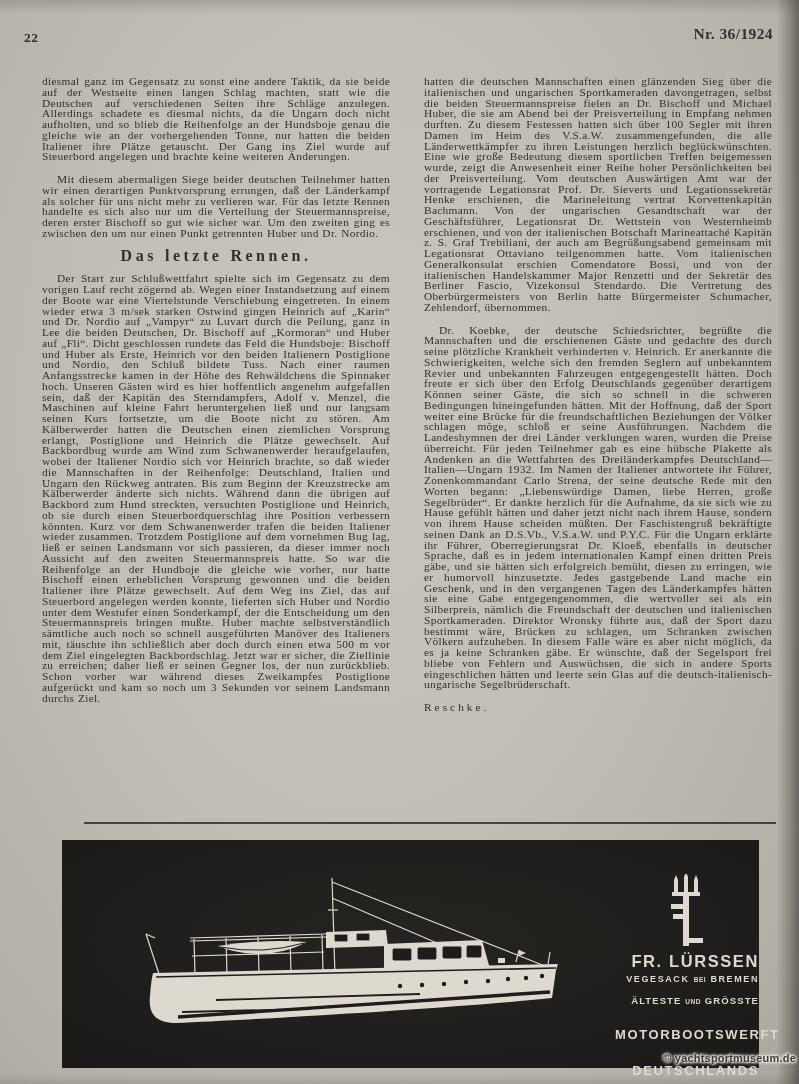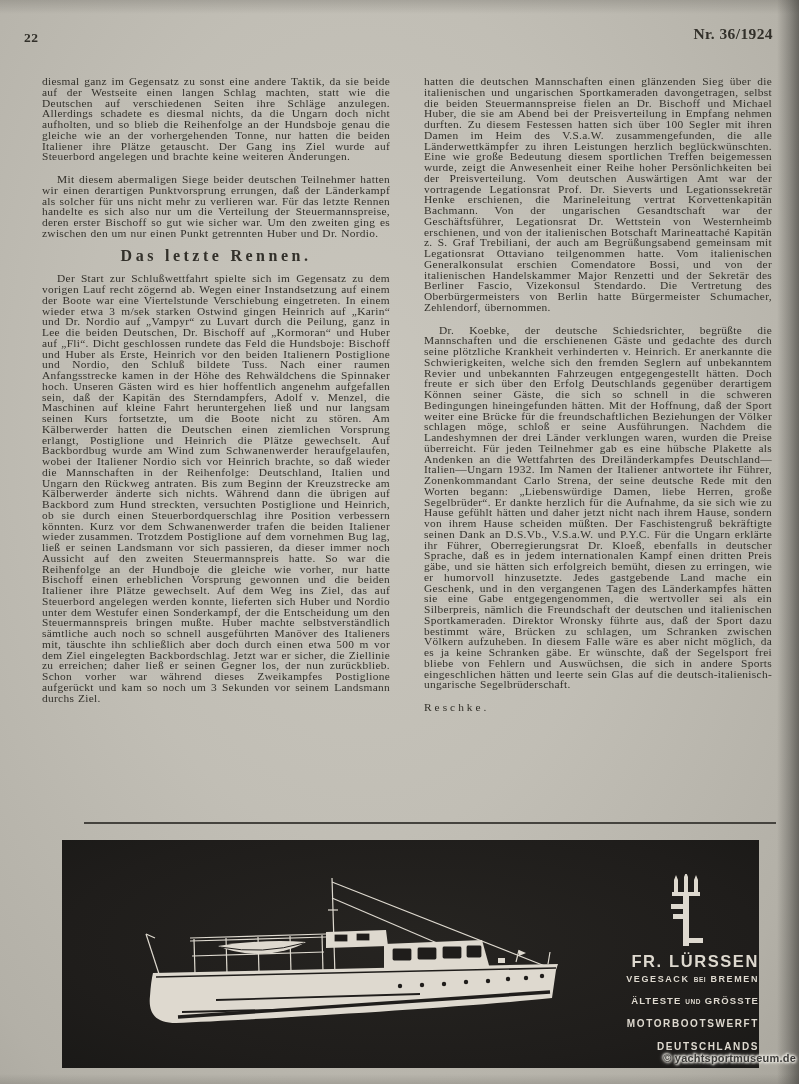--- a/index.html
+++ b/index.html
@@ -38,21 +38,21 @@
   }
   .boat-svg{position:absolute;left:36px;top:36px;}
   .brand-logo{position:absolute;left:600px;top:34px;}
   .ad-textblock{
     position:absolute;left:553px;top:112px;width:144px;text-align:right;
     color:#ded9cf;font-family:"Liberation Sans","DejaVu Sans",sans-serif;
   }
   .ad-company{font-size:16.5px;font-weight:bold;letter-spacing:1.6px;white-space:nowrap;}
   .ad-location{margin-top:3px;font-size:9px;font-weight:bold;letter-spacing:1.6px;white-space:nowrap;}
   .ad-tagline{margin-top:11px;font-size:9.5px;font-weight:bold;letter-spacing:1.1px;white-space:nowrap;}
-  .ad-tagline-line{margin-top:12px;font-size:10px;font-weight:bold;letter-spacing:1.6px;white-space:nowrap;}
+  .ad-tagline-line{margin-top:21px;font-size:13px;font-weight:bold;letter-spacing:1.6px;white-space:nowrap;}
   .tiny-word{font-size:6.5px;letter-spacing:.6px;vertical-align:.5px;}
   .watermark{
     position:absolute;right:3px;top:1052px;
     font-family:"Liberation Sans","DejaVu Sans",sans-serif;
     font-size:11px;font-weight:bold;color:#3c3b39;letter-spacing:.2px;
     text-shadow:0 0 3px #e8e6df,0 0 3px #e8e6df,1px 1px 2px #e8e6df,-1px -1px 2px #e8e6df,0 0 5px #e8e6df;
   }
 </style>
 </head>
 <body>

